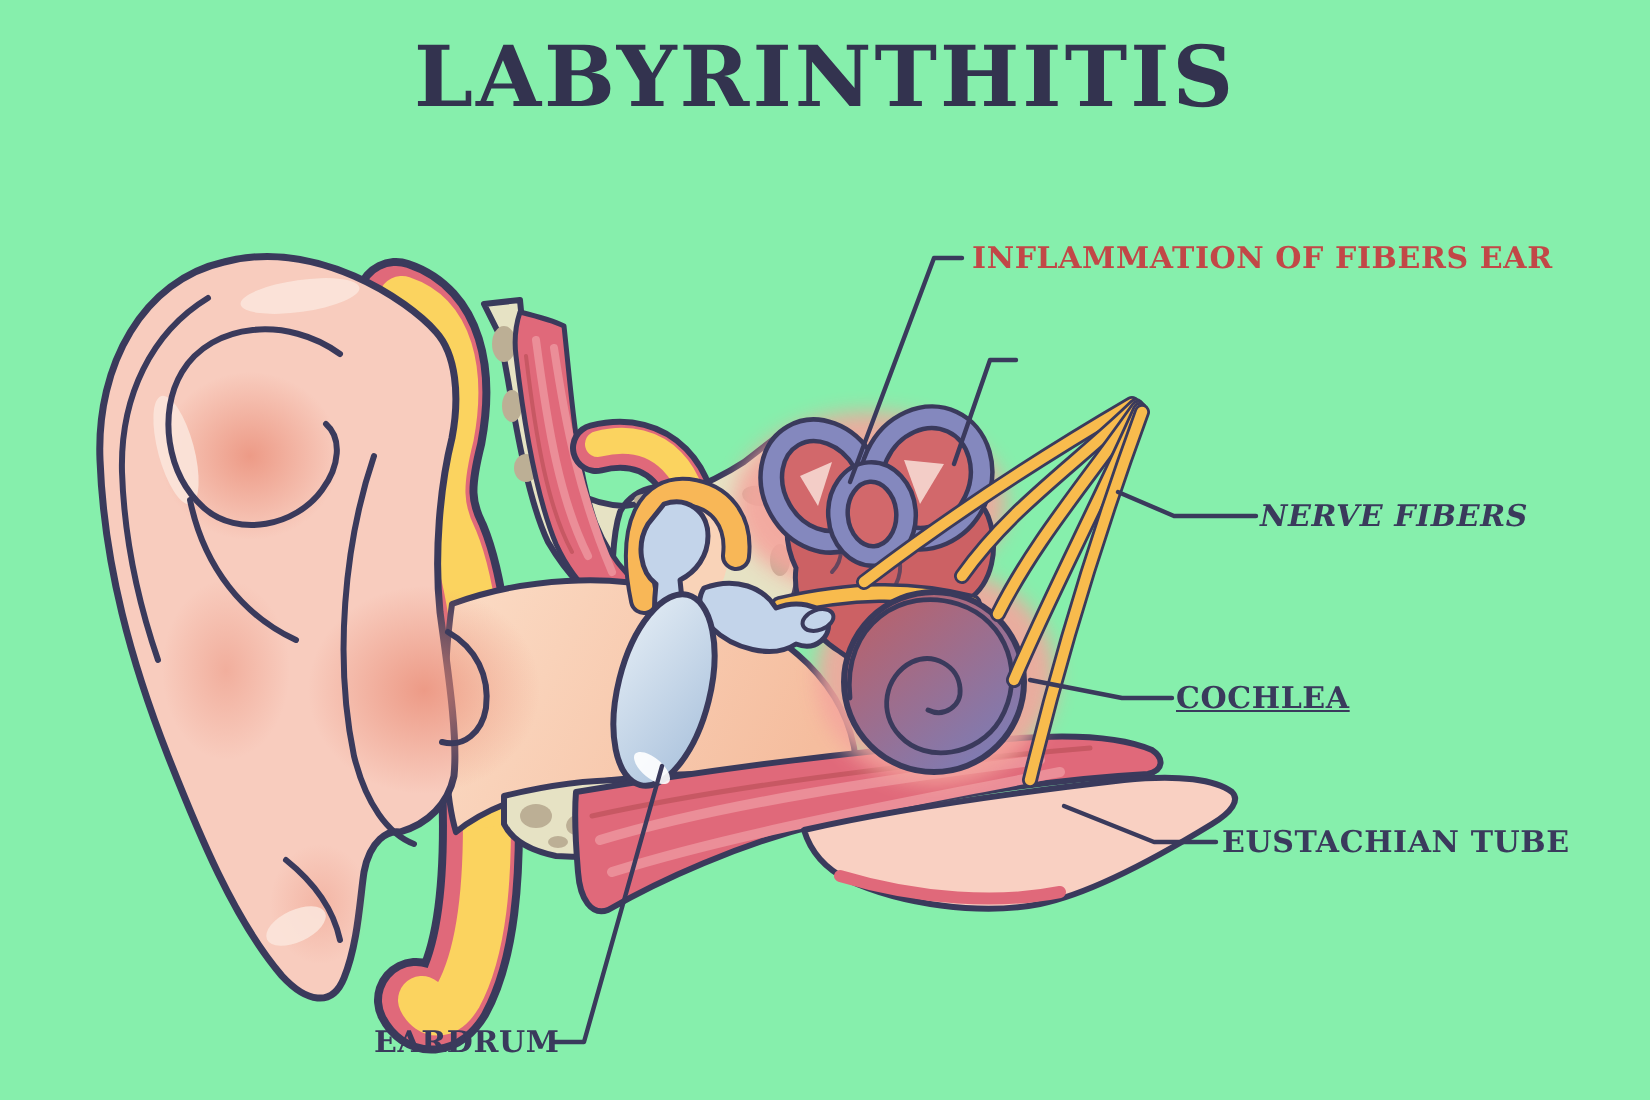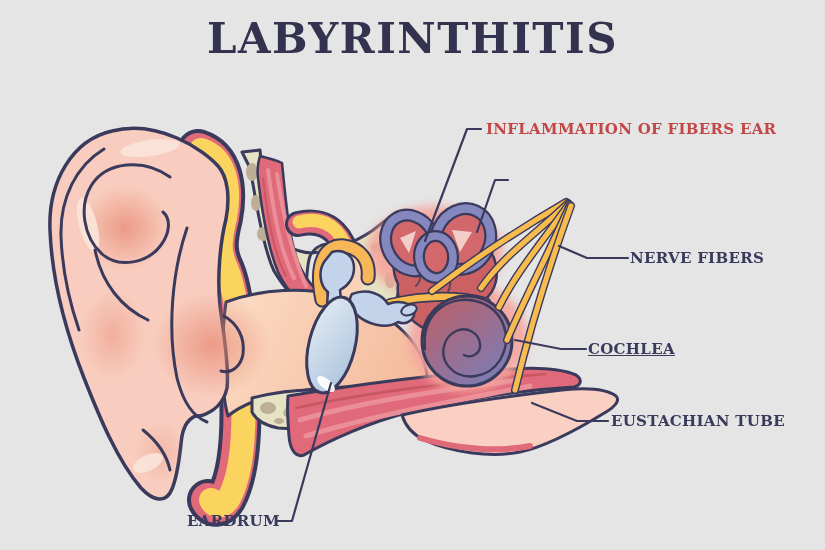--- a/index.html
+++ b/index.html
@@ -1,16 +1,16 @@
 <!DOCTYPE html>
 <html><head>
 <meta charset="utf-8">
 <style>
   html,body{margin:0;padding:0;background:#fff;}
-  .stage{position:relative;width:825px;height:550px;background:#e5e5e5;overflow:hidden;
+  .stage{position:relative;width:825px;height:550px;background:#86efac;overflow:hidden;
          font-family:"DejaVu Serif","Liberation Serif",serif;}
   .title{position:absolute;left:0;right:0;top:14px;text-align:center;
          font-size:42px;font-weight:bold;letter-spacing:1.5px;color:#33334F;}
   .lbl{position:absolute;white-space:nowrap;font-weight:bold;font-size:15px;
        letter-spacing:.3px;color:#3A3A5C;line-height:16px;}
   .lbl.red{color:#C24747;}
   svg{position:absolute;left:0;top:0;}
 </style>
 </head>
 <body>
@@ -194,18 +194,18 @@
     <path d="M 508,180 L 495,180 L 477,232"></path>
     <path d="M 628,258 L 587,258 L 559,246"></path>
     <path d="M 586,349 L 561,349 L 515,340"></path>
     <path d="M 608,421 L 577,421 L 532,403"></path>
     <path d="M 277,521 L 292,521 L 331,383"></path>
   </g>
 </svg>
 
 <div class="title">LABYRINTHITIS</div>
 <div class="lbl red" style="left:486px;top:121px;">INFLAMMATION OF FIBERS EAR</div>
-<div class="lbl" style="left:630px;top:250px;">NERVE FIBERS</div>
+<div class="lbl" style="left:630px;top:250px;font-style:italic;">NERVE FIBERS</div>
 <div class="lbl" style="left:588px;top:341px;text-decoration:underline;">COCHLEA</div>
 <div class="lbl" style="left:611px;top:413px;">EUSTACHIAN TUBE</div>
 <div class="lbl" style="left:187px;top:513px;text-align:center;">EARDRUM</div>
 
 </div>
 
 </body></html>

